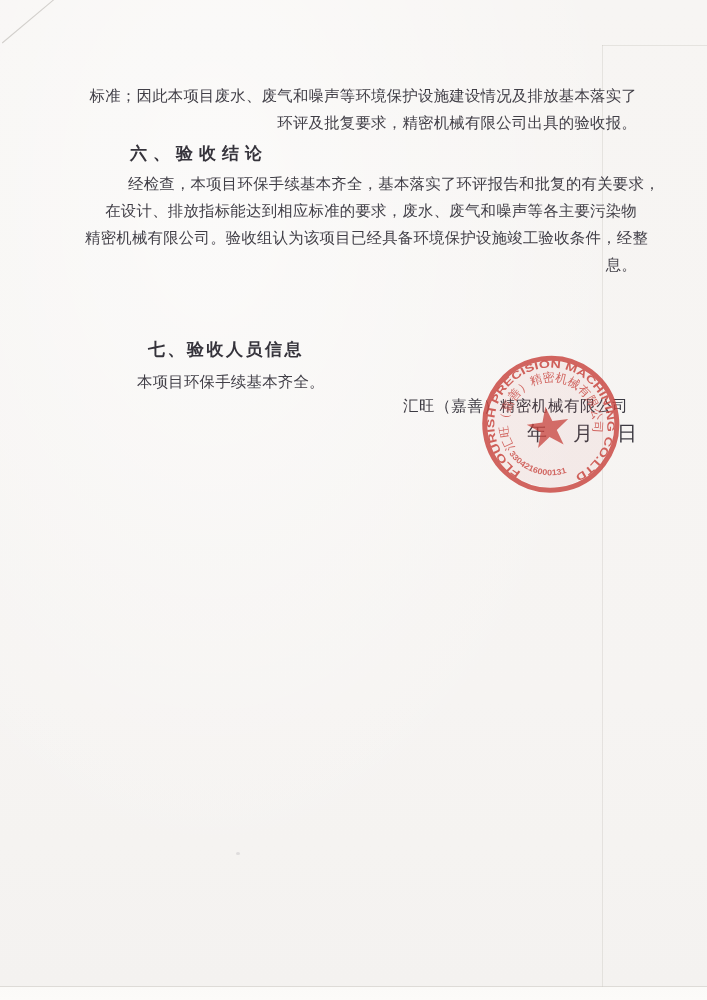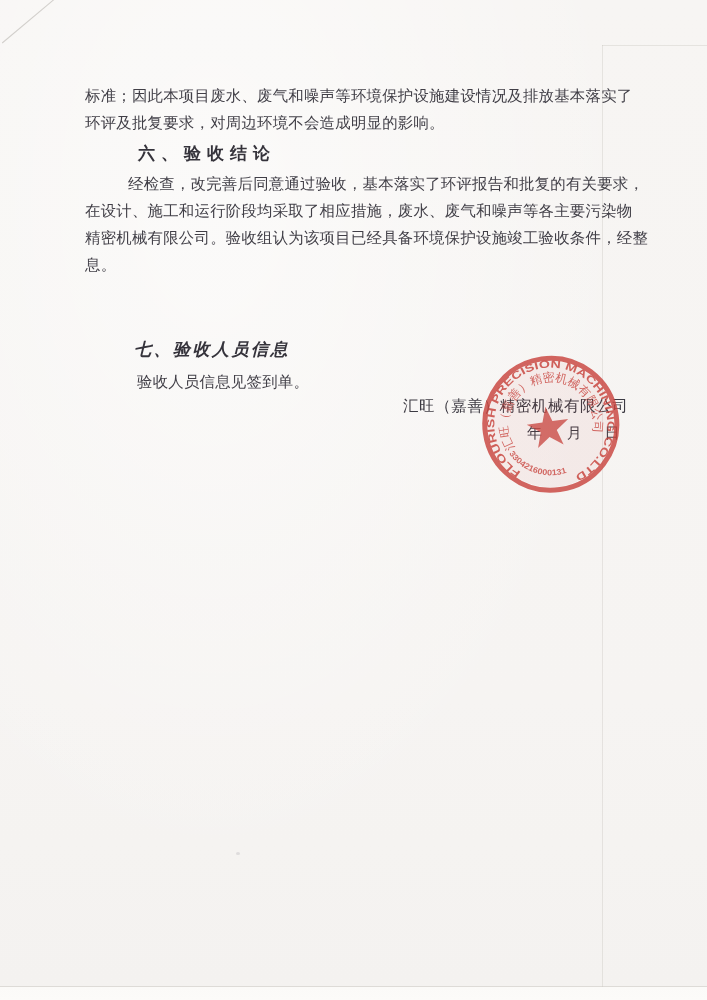--- a/index.html
+++ b/index.html
@@ -12,31 +12,31 @@
     position:absolute;inset:0;
     background:
       radial-gradient(ellipse at 30% 20%, rgba(255,255,255,.55), rgba(255,255,255,0) 60%),
       linear-gradient(180deg,#f7f5f3 0%,#f6f4f2 70%,#f4f2f0 98.6%,#fbfaf8 98.7%,#fcfbf9 100%);
   }
   .txt{
     position:absolute;color:#413f47;
     font-size:15.4px;letter-spacing:.25px;line-height:27px;
     white-space:nowrap;
   }
-  .para{white-space:normal;width:552px;}
+  .para{white-space:normal;width:552px;text-align:right;}
   .para .line{height:27px;white-space:nowrap;}
   .indent{text-indent:43px;}
   .heading{
     position:absolute;color:#35333b;font-weight:bold;
     font-size:17px;line-height:27px;white-space:nowrap;
   }
   .h6{letter-spacing:6px;}
   .h7{letter-spacing:2.5px;}
   .company{position:absolute;color:#3c3a42;font-size:15.5px;letter-spacing:.6px;line-height:18px;white-space:nowrap;}
-  .dateline{position:absolute;color:#3c3a42;font-size:15px;line-height:16px;white-space:nowrap;}
+  .dateline{position:absolute;color:#3c3a42;font-size:20px;line-height:16px;white-space:nowrap;}
   .dateline span{display:inline-block;}
   .dateline .gap1{margin-left:21px;}
   .dateline .gap2{margin-left:19px;}
   .stamp{position:absolute;left:470px;top:343px;width:165px;height:165px;
          transform:rotate(-8deg);opacity:.92;}
   .fold{position:absolute;left:-6px;top:20px;width:70px;height:1px;
         background:rgba(172,167,162,.5);transform:rotate(-40deg);}
   .edge-v{position:absolute;left:602px;top:45px;width:1px;height:942px;
           background:rgba(188,184,180,.30);}
   .edge-h{position:absolute;left:602px;top:45px;width:105px;height:1px;
@@ -51,35 +51,35 @@
 <div class="page">
 
   <div class="fold"></div>
   <div class="edge-h"></div>
   <div class="edge-v"></div>
   <div class="bottom-edge"></div>
   <div class="speck" style="left:236px;top:852px;width:4px;height:3px;"></div>
 
   <div class="txt para" style="left:85px;top:82px;">
     <div class="line">标准；因此本项目废水、废气和噪声等环境保护设施建设情况及排放基本落实了</div>
-    <div class="line">环评及批复要求，对周边环境不会造成明显的影响。</div>
+    <div class="line">环评及批复要求，精密机械有限公司出具的验收报。</div>
   </div>
 
-  <div class="heading h6" style="left:138px;top:140px;">六、验收结论</div>
+  <div class="heading h6" style="left:130px;top:140px;">六、验收结论</div>
 
   <div class="txt para" style="left:85px;top:170px;">
-    <div class="line indent">经检查，改完善后同意通过验收，基本落实了环评报告和批复的有关要求，</div>
-    <div class="line">在设计、施工和运行阶段均采取了相应措施，废水、废气和噪声等各主要污染物</div>
+    <div class="line indent">经检查，本项目环保手续基本齐全，基本落实了环评报告和批复的有关要求，</div>
+    <div class="line">在设计、排放指标能达到相应标准的要求，废水、废气和噪声等各主要污染物</div>
     <div class="line">精密机械有限公司。验收组认为该项目已经具备环境保护设施竣工验收条件，经整</div>
     <div class="line">息。</div>
   </div>
 
-  <div class="heading h7" style="left:134px;top:336px;font-style:italic;">七、验收人员信息</div>
+  <div class="heading h7" style="left:148px;top:336px;">七、验收人员信息</div>
 
-  <div class="txt" style="left:137px;top:368px;">验收人员信息见签到单。</div>
+  <div class="txt" style="left:137px;top:368px;">本项目环保手续基本齐全。</div>
 
   <div class="company" style="left:403px;top:397px;">汇旺（嘉善）精密机械有限公司</div>
 
   <div class="dateline" style="left:527px;top:425px;">
     <span>年</span>
     <span class="gap1">月</span>
     <span class="gap2">日</span>
   </div>
 
   <svg class="stamp" viewBox="0 0 165 165">

